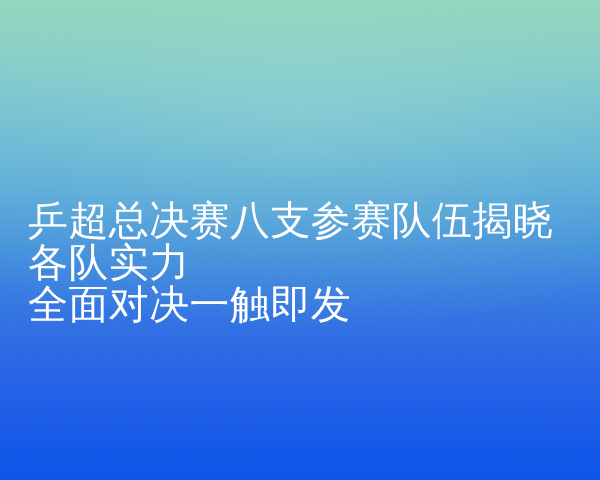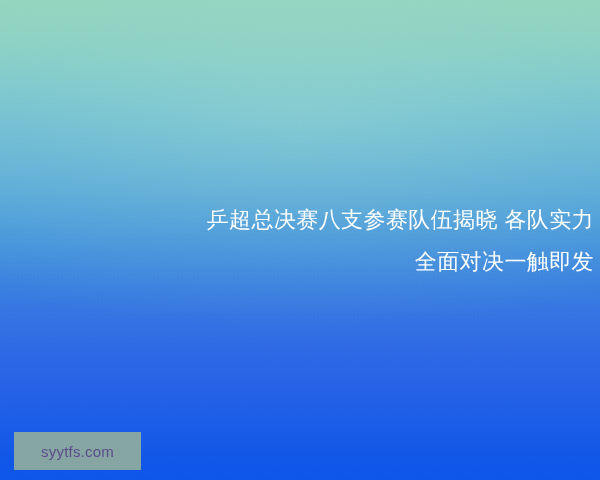--- a/index.html
+++ b/index.html
@@ -80,29 +80,29 @@
         rgba(0,0,0,0.07) 3px);
     background-size: 3px 4px, 4px 3px, 5px 5px;
   }
 
   
   .headline {
     position: absolute;
     left: 0;
     right: 0;
     top: 199px;
-    text-align: right;
+    text-align: left;
     color: #ffffff;
-    font-size: 22px;
+    font-size: 40px;
     line-height: 42px;
     font-weight: 400;
     letter-spacing: 0.4px;
     white-space: pre-line;
     text-rendering: optimizeLegibility;
-    padding: 0 6px;
+    padding: 0 28px;
     box-sizing: border-box;
   }
 
   
   .watermark {
     position: absolute;
     left: 14px;
     top: 432px;
     width: 127px;
     height: 38px;
@@ -126,17 +126,14 @@
 
   <div class="bg-gradient"></div>
 
   <div class="bg-sheen"></div>
 
   <div class="bg-noise"></div>
 
   <div class="headline">乒超总决赛八支参赛队伍揭晓 各队实力
 全面对决一触即发</div>
 
-  <div class="watermark">
-    <span class="watermark-text">syytfs.com</span>
-  </div>
 
 </div>
 
 </body></html>

